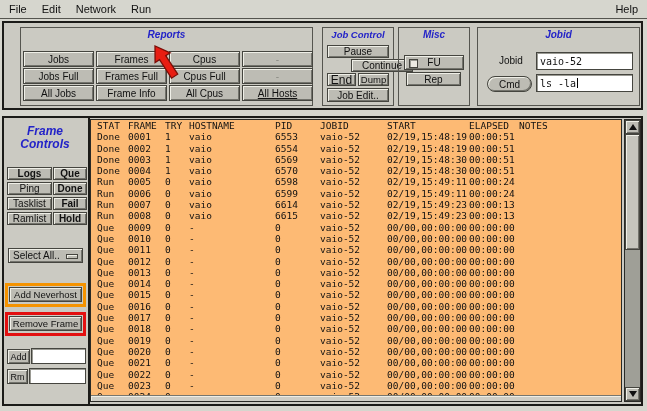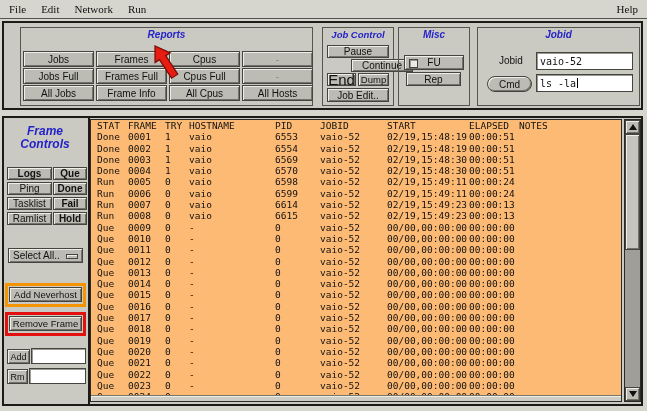--- a/index.html
+++ b/index.html
@@ -9,21 +9,21 @@
     background:#d6d6ce;
     position:relative; overflow:hidden;
     color:#111;
   }
   #app { position:absolute; left:0; top:0; width:647px; height:411px; }
 
   
   .menubar {
     position:absolute; left:0; top:0; width:647px; height:19px;
     background:#d6d6ce; border-bottom:1px solid #55554f;
-    display:flex; align-items:center; font-size:11px; gap:15px; padding:0 9px;font-family:Liberation Serif, serif;
+    display:flex; align-items:center; font-size:11px; gap:15px; padding:0 9px;
   }
   .menubar .spacer { flex:1; }
 
   
   .panel {
     position:absolute; background:#cbcac2; border:2px solid #1b1b18;
   }
   .groupbox {
     position:absolute; border:1px solid #55554f;
   }
@@ -134,28 +134,28 @@
       <div class="btn" style="left:75px;  top:23px; width:71px; height:16px;">Frames</div>
       <div class="btn" style="left:148px; top:23px; width:71px; height:16px;">Cpus</div>
       <div class="btn dim" style="left:221px; top:23px; width:71px; height:16px;">-</div>
       <div class="btn" style="left:2px;   top:40px; width:71px; height:16px;">Jobs Full</div>
       <div class="btn" style="left:75px;  top:40px; width:71px; height:16px;">Frames Full</div>
       <div class="btn" style="left:148px; top:40px; width:71px; height:16px;">Cpus Full</div>
       <div class="btn dim" style="left:221px; top:40px; width:71px; height:16px;">-</div>
       <div class="btn" style="left:2px;   top:57px; width:71px; height:16px;">All Jobs</div>
       <div class="btn" style="left:75px;  top:57px; width:71px; height:16px;">Frame Info</div>
       <div class="btn" style="left:148px; top:57px; width:71px; height:16px;">All Cpus</div>
-      <div class="btn" style="left:221px; top:57px; width:71px; height:16px;">All Hosts</div>
+      <div class="btn" style="left:221px; top:57px; width:71px; height:16px;text-decoration:underline;">All Hosts</div>
     </div>
 
     <div class="groupbox" style="left:318px; top:4px; width:72px; height:79px;">
       <div class="grouptitle" style="font-size:9.5px;">Job Control</div>
       <div class="btn" style="left:4px;  top:17px; width:62px; height:13px;">Pause</div>
       <div class="btn" style="left:4px;  top:31px; width:62px; height:13px;margin-left:24px;">Continue</div>
-      <div class="btn" style="left:4px;  top:45px; width:29px; height:13px; font-size:15px;">End</div>
+      <div class="btn" style="left:4px;  top:45px; width:29px; height:13px; font-size:12px;">End</div>
       <div class="btn" style="left:35px; top:45px; width:31px; height:13px; font-size:9.5px;">Dump</div>
       <div class="btn" style="left:4px;  top:60px; width:62px; height:14px;">Job Edit..</div>
     </div>
 
     <div class="groupbox" style="left:394px; top:4px; width:72px; height:79px;">
       <div class="grouptitle">Misc</div>
       <div class="btn" style="left:5px; top:27px; width:60px; height:15px;">
         <span class="checkbox"></span>
         <span>FU</span>
       </div>

